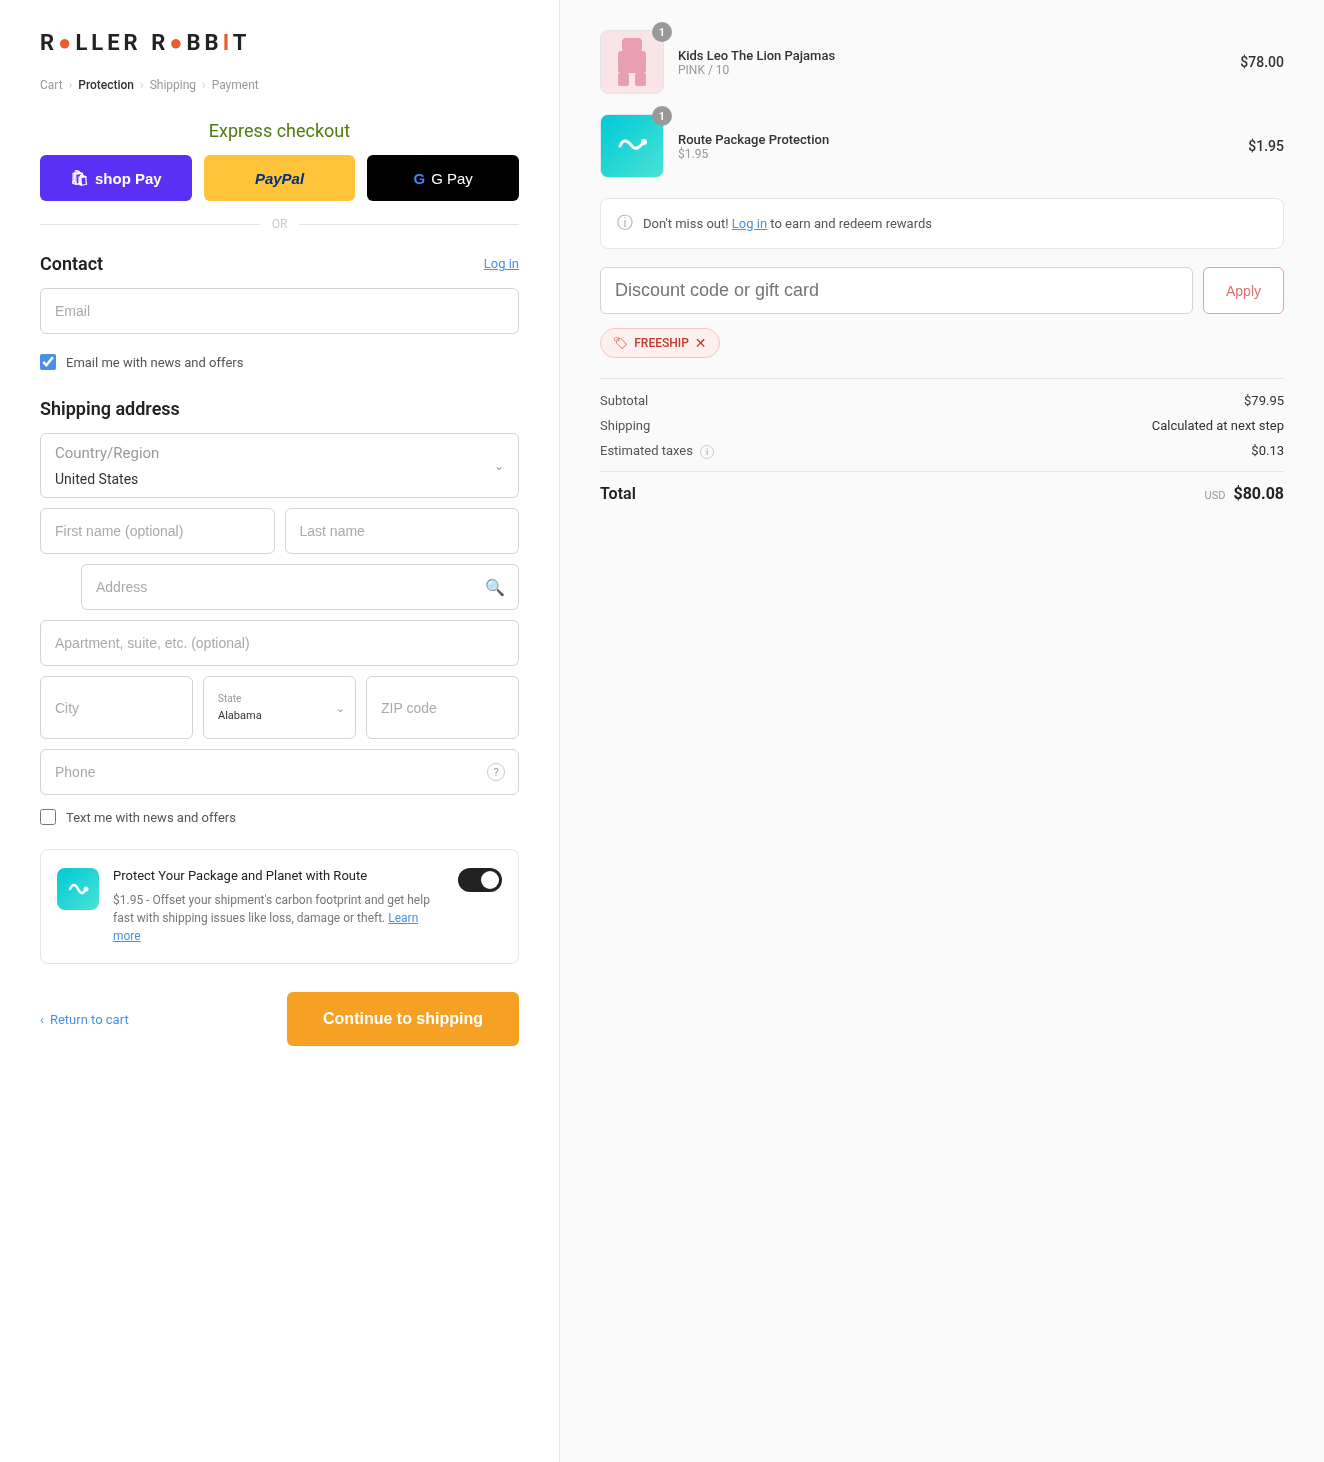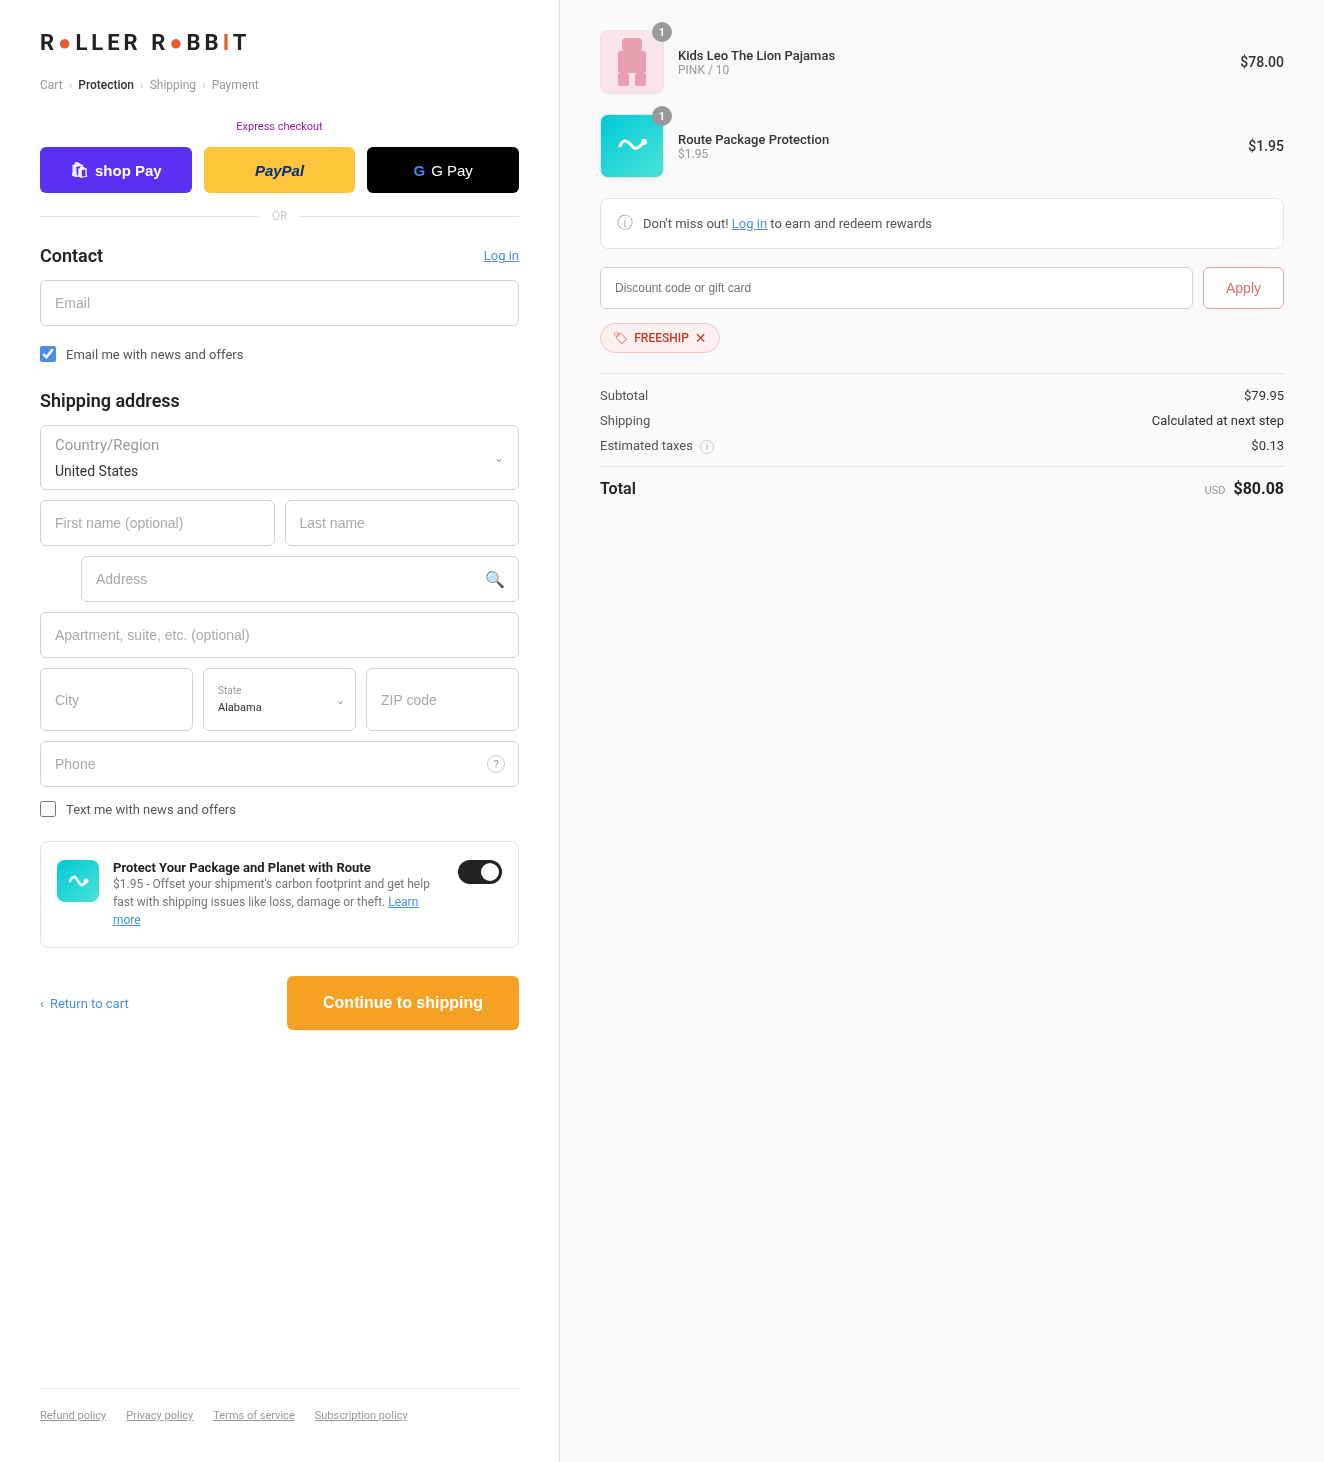--- a/index.html
+++ b/index.html
@@ -38,22 +38,22 @@
       margin-bottom: 28px;
       display: flex;
       align-items: center;
       gap: 6px;
     }
     .breadcrumb .sep { color: #ccc; }
     .breadcrumb .active { color: #333; font-weight: 500; }
 
     .express-checkout-label {
       text-align: center;
-      font-size: 11px;
-      color: #a21caf;
+      font-size: 18px;
+      color: #4d7c0f;
       margin-bottom: 14px;
     }
 
     .express-buttons {
       display: flex;
       gap: 12px;
       margin-bottom: 16px;
     }
 
     .btn-shop-pay {
@@ -300,21 +300,21 @@
       min-width: 42px;
       background: linear-gradient(135deg, #00c9d7, #4ae3d4);
       border-radius: 8px;
       display: flex;
       align-items: center;
       justify-content: center;
       color: white;
       font-size: 18px;
     }
     .route-text { flex: 1; }
-    .route-title { font-size: 13px; font-weight: 700; color: #222; margin-bottom: 0; }
+    .route-title { font-size: 13px; font-weight: 400; color: #222; margin-bottom: 8px; }
     .route-desc { font-size: 12px; color: #777; line-height: 1.5; }
     .route-desc a { color: #4a90e2; text-decoration: underline; }
 
     .toggle-switch {
       position: relative;
       width: 44px;
       height: 24px;
       min-width: 44px;
     }
     .toggle-track {
@@ -455,21 +455,21 @@
     .discount-row {
       display: flex;
       gap: 10px;
       margin-bottom: 14px;
     }
     .discount-input {
       flex: 1;
       border: 1px solid #d4d4d4;
       border-radius: 6px;
       padding: 12px 14px;
-      font-size: 12px;
+      font-size: 18px;
       color: #0f766e;
       outline: none;
     }
     .apply-btn {
       border: 1px solid #e8a0a0;
       background: white;
       color: #d97070;
       border-radius: 6px;
       padding: 12px 22px;
       font-size: 14px;
@@ -650,26 +650,20 @@
   </div>
 
   <div class="bottom-nav">
     <a class="return-link">
       <span>‹</span>
       <span>Return to cart</span>
     </a>
     <button class="continue-btn">Continue to shipping</button>
   </div>
 
-  <div class="footer-links">
-    <a class="footer-link">Refund policy</a>
-    <a class="footer-link">Privacy policy</a>
-    <a class="footer-link">Terms of service</a>
-    <a class="footer-link">Subscription policy</a>
-  </div>
 
 </div>
 
 <div class="right-panel">
 
   
   <div class="order-item">
     <div class="item-image-wrapper">
       <div class="item-badge">1</div>
       <div class="item-image-pajama">

